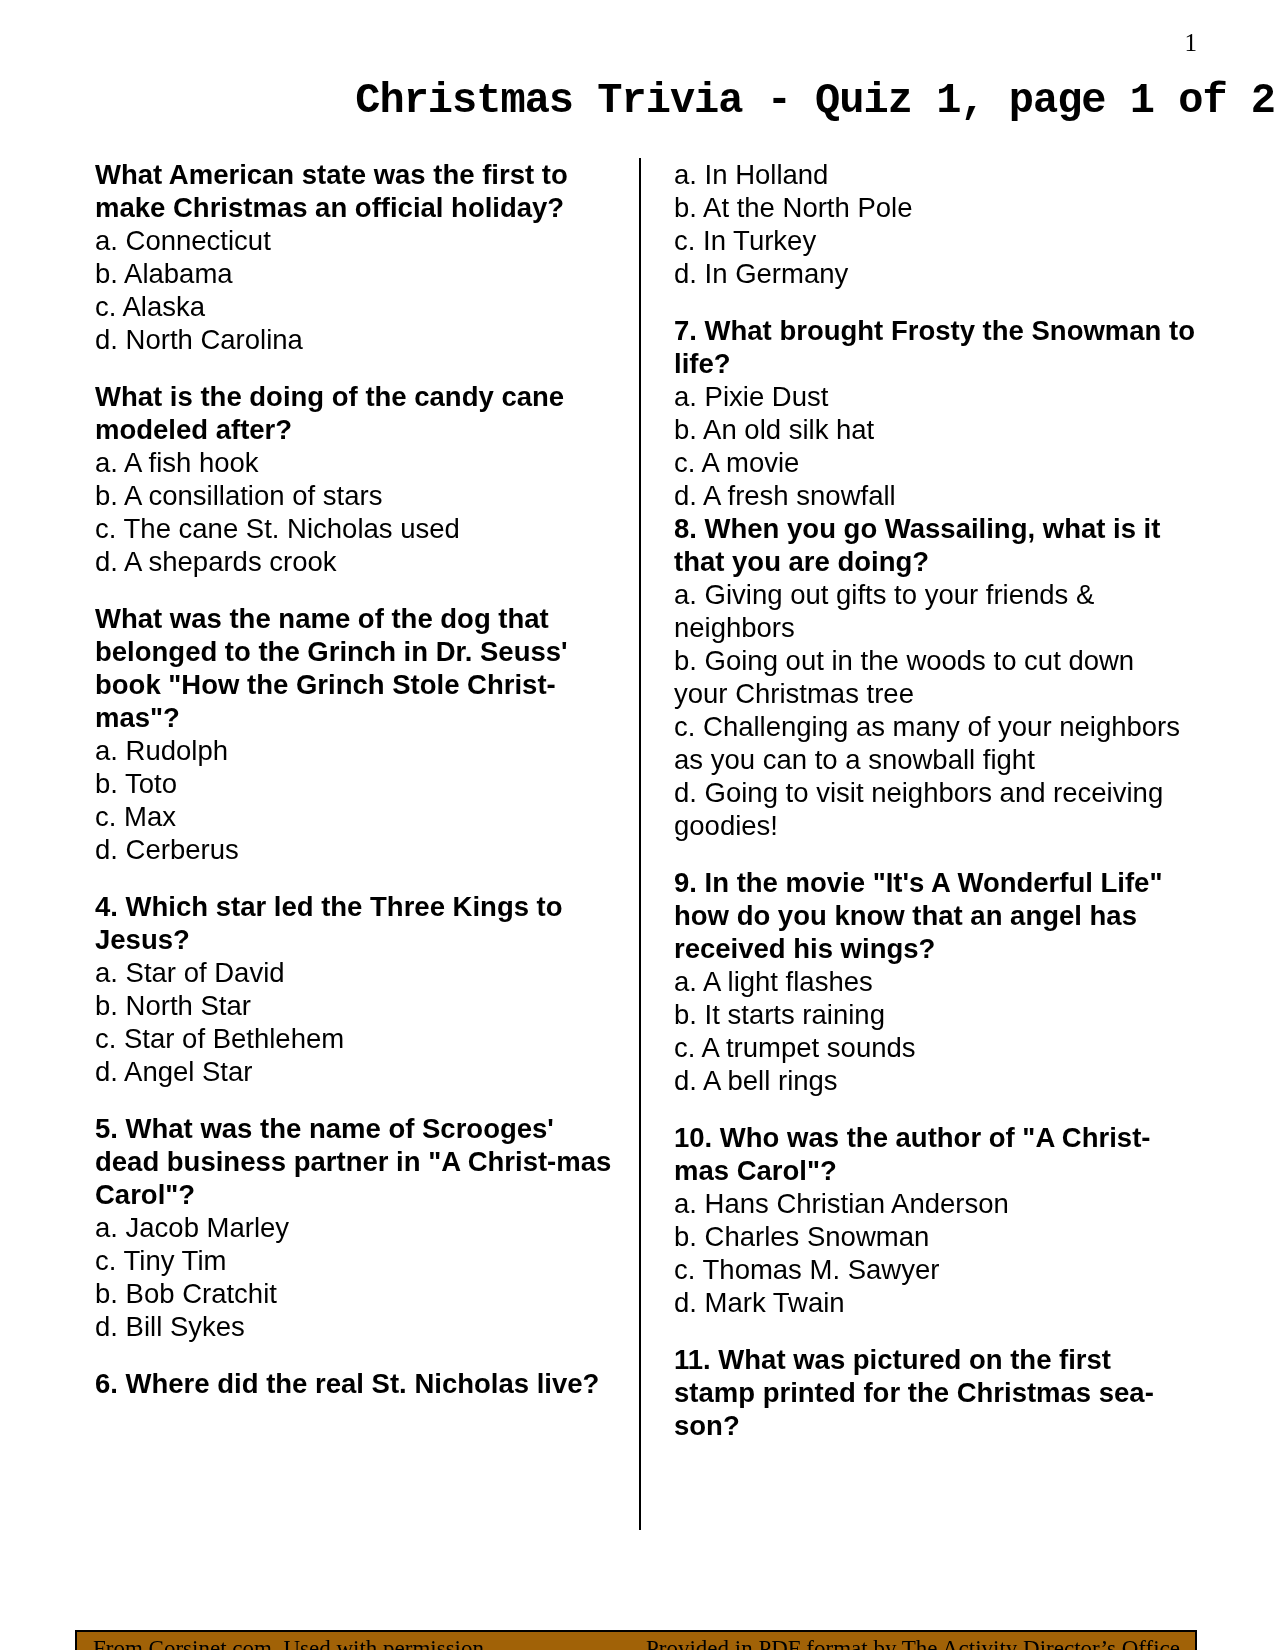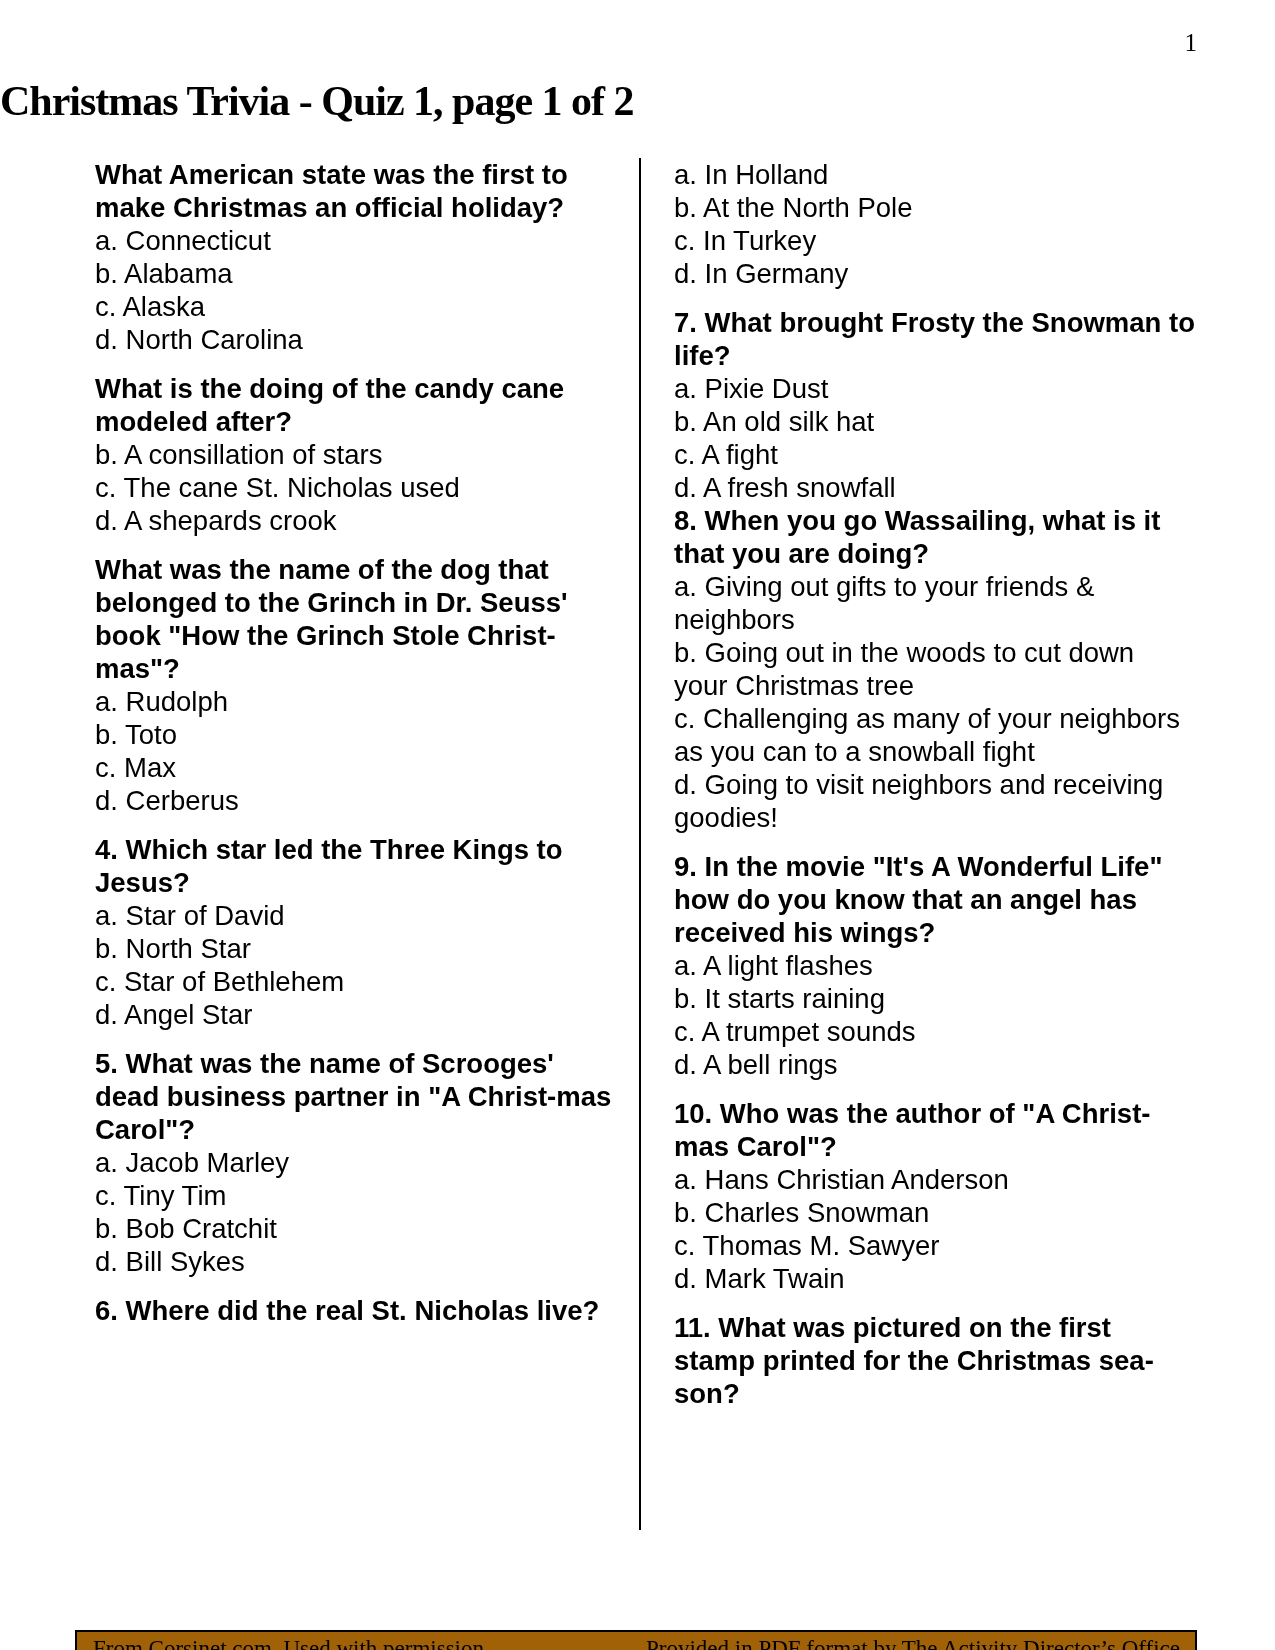--- a/index.html
+++ b/index.html
@@ -22,22 +22,22 @@
     font-family: "Liberation Serif", serif;
     font-size: 25px;
     line-height: 1;
   }
   .title {
     position: absolute;
     top: 78px;
     left: 0;
     width: 100%;
     margin: 0;
-    text-align: left;
-    font-family: Liberation Serif, serif;
+    text-align: right;
+    font-family: Liberation Mono, monospace;
     font-weight: bold;
     font-size: 42px;
     line-height: 1.1;
     letter-spacing: -1px;
   }
   .columns {
     position: absolute;
     top: 158px;
     left: 95px;
     width: 1100px;
@@ -58,21 +58,21 @@
     width: 2px;
     background: #000000;
   }
   .col-right {
     flex: 1;
     padding-left: 33px;
   }
   .question {
     font-size: 27.5px;
     line-height: 33px;
-    margin-top: 16px;
+    margin-top: 24px;
   }
   .question:first-child,
   .question.tight {
     margin-top: 0;
   }
   .prompt {
     font-weight: bold;
   }
   .footer {
     position: absolute;
@@ -102,20 +102,21 @@
   <div class="col col-left" id="col-left">
       <div class="question">
         <div class="prompt">What American state was the first to make Christmas an official holiday?</div>
         <div class="option">a. Connecticut</div>
         <div class="option">b. Alabama</div>
         <div class="option">c. Alaska</div>
         <div class="option">d. North Carolina</div>
       </div>
       <div class="question">
         <div class="prompt">What is the doing of the candy cane modeled after?</div>
+        <div class="option">a. A fish hook</div>
         <div class="option">b. A consillation of stars</div>
         <div class="option">c. The cane St. Nicholas used</div>
         <div class="option">d. A shepards crook</div>
       </div>
       <div class="question">
         <div class="prompt">What was the name of the dog that belonged to the Grinch in Dr. Seuss' book "How the Grinch Stole Christ-mas"?</div>
         <div class="option">a. Rudolph</div>
         <div class="option">b. Toto</div>
         <div class="option">c. Max</div>
         <div class="option">d. Cerberus</div>
@@ -143,21 +144,21 @@
       <div class="question">
         <div class="option">a. In Holland</div>
         <div class="option">b. At the North Pole</div>
         <div class="option">c. In Turkey</div>
         <div class="option">d. In Germany</div>
       </div>
       <div class="question">
         <div class="prompt">7. What brought Frosty the Snowman to life?</div>
         <div class="option">a. Pixie Dust</div>
         <div class="option">b. An old silk hat</div>
-        <div class="option">c. A fight</div>
+        <div class="option">c. A movie</div>
         <div class="option">d. A fresh snowfall</div>
       </div>
       <div class="question tight">
         <div class="prompt">8. When you go Wassailing, what is it that you are doing?</div>
         <div class="option">a. Giving out gifts to your friends &amp; neighbors</div>
         <div class="option">b. Going out in the woods to cut down your Christmas tree</div>
         <div class="option">c. Challenging as many of your neighbors as you can to a snowball fight</div>
         <div class="option">d. Going to visit neighbors and receiving goodies!</div>
       </div>
       <div class="question">

